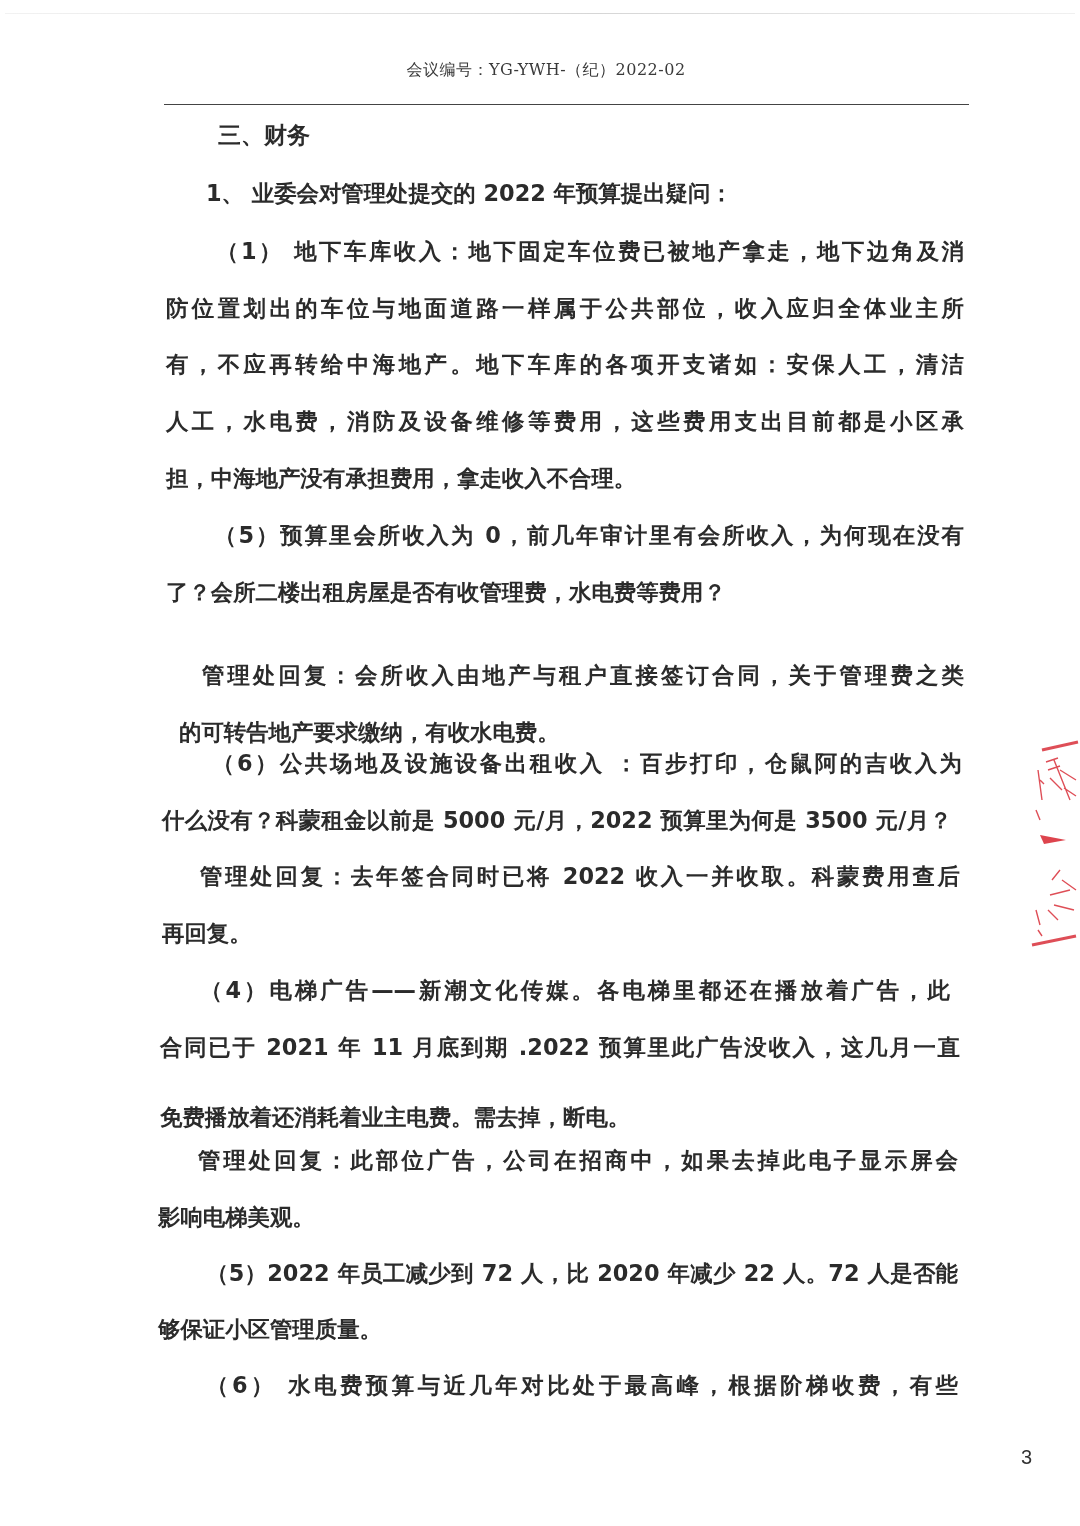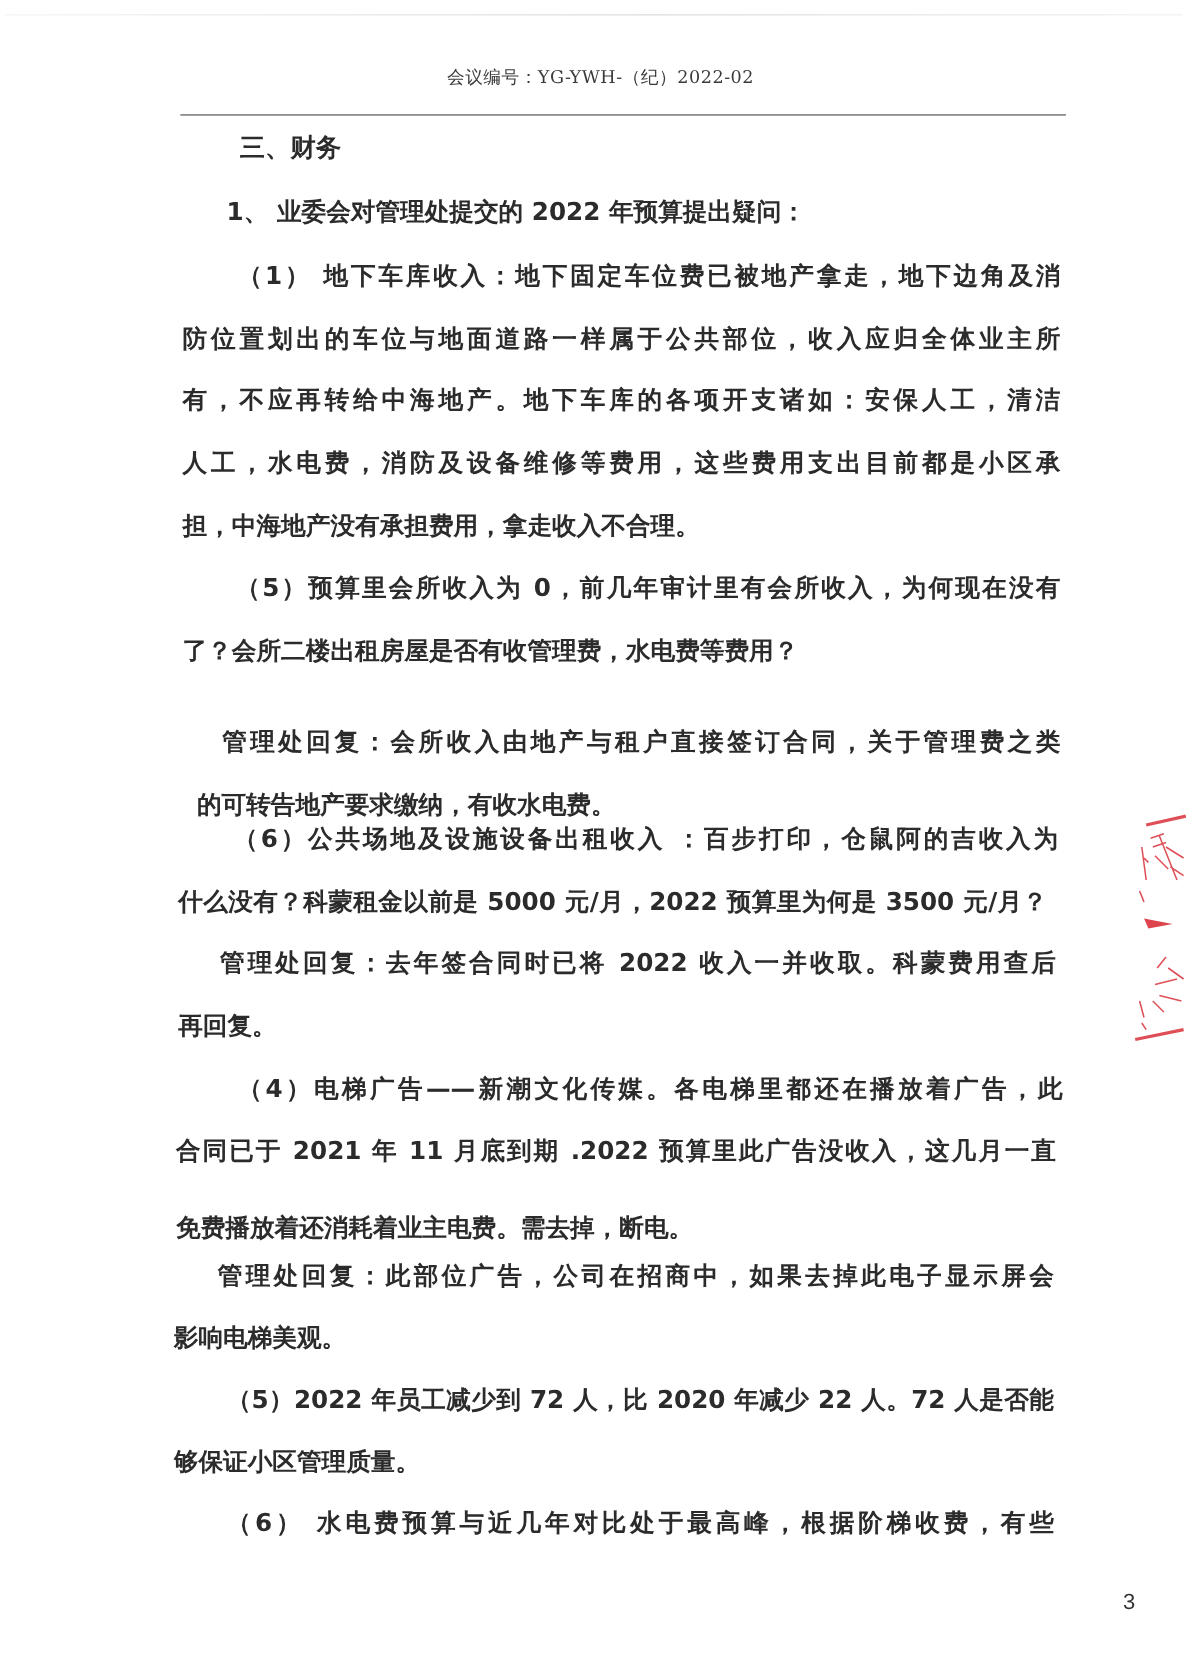--- a/index.html
+++ b/index.html
@@ -99,21 +99,21 @@
 
 <div class="line justify" style="left:202px; top:644px; width:762px;margin-top:16px;">管理处回复：会所收入由地产与租户直接签订合同，关于管理费之类</div>
 <div class="line" style="left:179px; top:691px;margin-top:26px;">的可转告地产要求缴纳，有收水电费。</div>
 
 <div class="line justify" style="left:212px; top:748px; width:750px;">（6）公共场地及设施设备出租收入 ：百步打印，仓鼠阿的吉收入为</div>
 <div class="line justify" style="left:162px; top:805px; width:790px;">什么没有？科蒙租金以前是 5000 元/月，2022 预算里为何是 3500 元/月？</div>
 
 <div class="line justify" style="left:200px; top:861px; width:760px;">管理处回复：去年签合同时已将 2022 收入一并收取。科蒙费用查后</div>
 <div class="line" style="left:162px; top:918px;">再回复。</div>
 
-<div class="line justify" style="left:216px; top:975px; width:750px;">（4）电梯广告——新潮文化传媒。各电梯里都还在播放着广告，此</div>
+<div class="line justify" style="left:200px; top:975px; width:750px;">（4）电梯广告——新潮文化传媒。各电梯里都还在播放着广告，此</div>
 <div class="line justify" style="left:160px; top:1032px; width:800px;">合同已于 2021 年 11 月底到期 .2022 预算里此广告没收入，这几月一直</div>
 <div class="line" style="left:160px; top:1102px;">免费播放着还消耗着业主电费。需去掉，断电。</div>
 
 <div class="line justify" style="left:198px; top:1145px; width:760px;">管理处回复：此部位广告，公司在招商中，如果去掉此电子显示屏会</div>
 <div class="line" style="left:158px; top:1202px;">影响电梯美观。</div>
 
 <div class="line justify" style="left:206px; top:1258px; width:752px;">（5）2022 年员工减少到 72 人，比 2020 年减少 22 人。72 人是否能</div>
 <div class="line" style="left:158px; top:1314px;">够保证小区管理质量。</div>
 
 <div class="line justify" style="left:206px; top:1370px; width:752px;">（6）   水电费预算与近几年对比处于最高峰，根据阶梯收费，有些</div>

